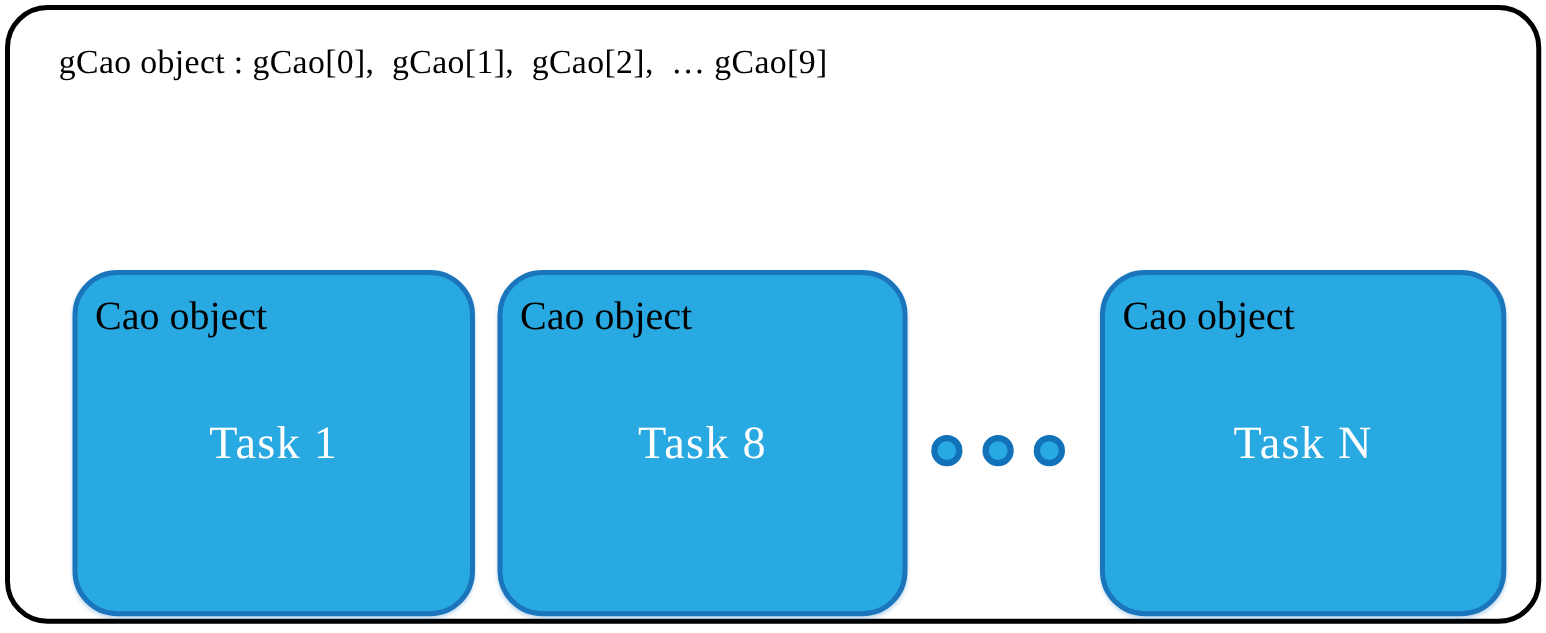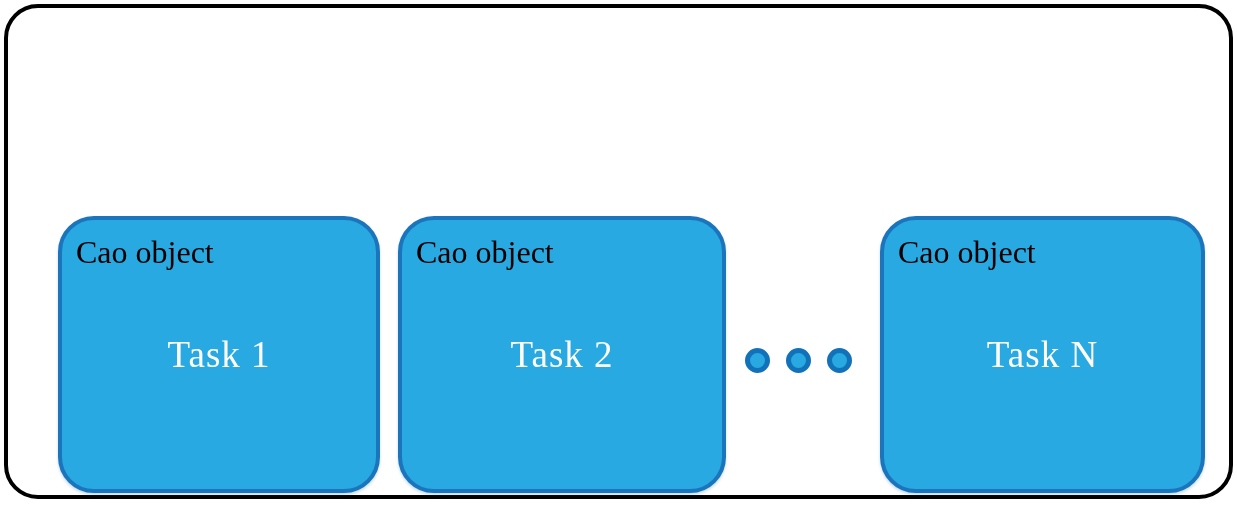--- a/index.html
+++ b/index.html
@@ -82,28 +82,29 @@
     border-radius: 50%;
     box-sizing: content-box;
   }
 </style>
 </head>
 <body>
 
 <div class="canvas">
   <div class="outer-frame">
 
+    <div class="header-text">gCao object : gCao[0],  gCao[1],  gCao[2],  … gCao[9]</div>
 
     <div class="cao-box b1">
       <div class="task-label">Task 1</div>
       <div class="box-label">Cao object</div>
     </div>
 
     <div class="cao-box b2">
-      <div class="task-label">Task 2</div>
+      <div class="task-label">Task 8</div>
       <div class="box-label">Cao object</div>
     </div>
 
     <div class="ellipsis-dots">
         <div class="dot"></div>
         <div class="dot"></div>
         <div class="dot"></div>
       </div>
 
     <div class="cao-box b3">

